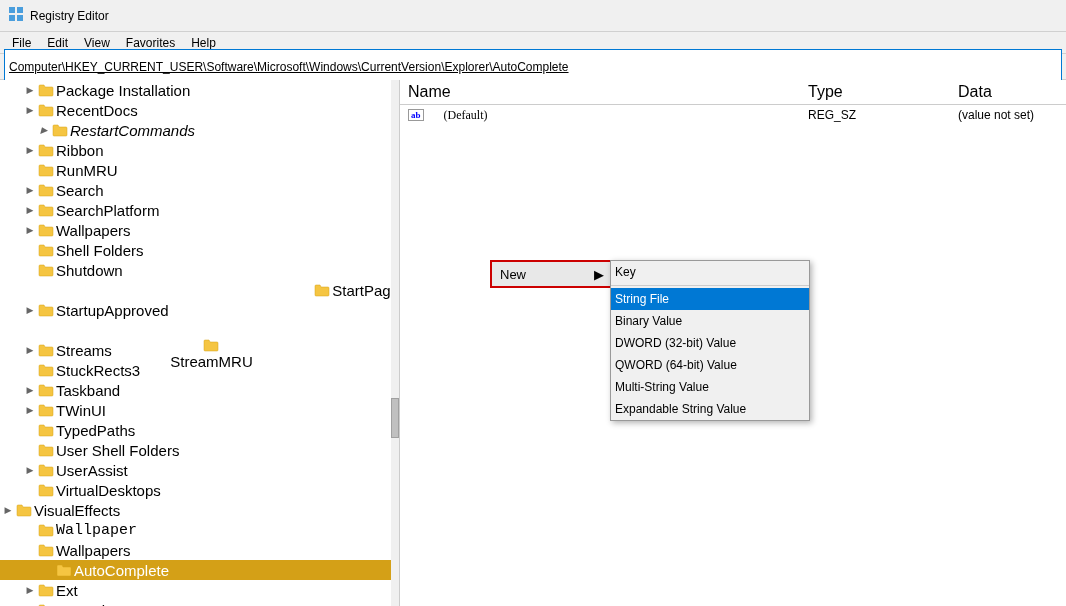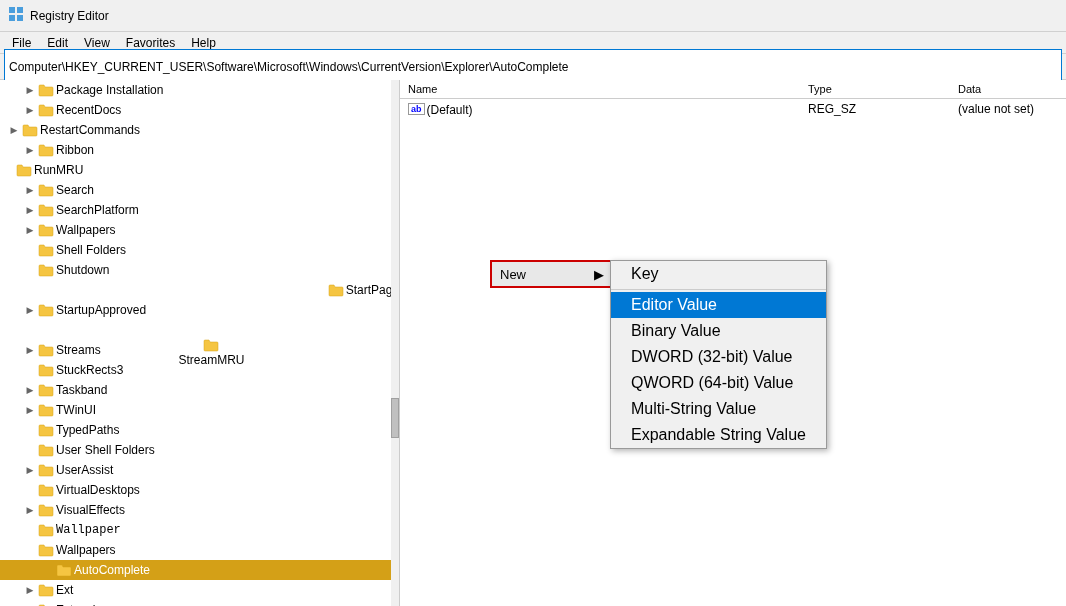--- a/index.html
+++ b/index.html
@@ -43,20 +43,21 @@
     }
     .address-input {
       flex: 1;
       border: 1px solid #0078d4;
       padding: 2px 4px;
       font-size: 12px;
       font-family: inherit;
       background: white;
       height: 35px;
       outline: none;
+      text-decoration: underline;
     }
     
     
     .main-container {
       display: flex;
       height: calc(606px - 76px);
       background: white;
     }
     
     
@@ -87,21 +88,21 @@
       align-items: center;
       justify-content: center;
       font-size: 9px;
       color: #666;
       flex-shrink: 0;
     }
     .expand-arrow.collapsed::before { content: '▶'; }
     .expand-arrow.empty::before { content: ''; }
     
     .tree-label {
-      font-size: 12px;
+      font-size: 15px;
       padding-left: 2px;
       color: #000;
     }
     .tree-item.selected .tree-label { color: white; }
     
     
     .right-panel {
       flex: 1;
       overflow: auto;
       position: relative;
@@ -111,37 +112,38 @@
     
     .reg-table {
       width: 100%;
       border-collapse: collapse;
     }
     .reg-table th {
       text-align: left;
       padding: 3px 8px;
       border-bottom: 1px solid #ccc;
       font-weight: normal;
-      font-size: 11px;
+      font-size: 16px;
       background: white;
       position: sticky;
       top: 0;
     }
     .reg-table td {
       padding: 2px 8px;
       font-size: 12px;
     }
     .reg-table .col-name { width: 400px; }
     .reg-table .col-type { width: 150px; }
     .reg-table .col-data { }
     
     .default-icon {
       display: inline-flex;
-      align-items: flex-start;
-      gap: 2px;
+      align-items: center;
+      gap: 20px;
+      font-family: Liberation Serif, serif;
     }
     .ab-icon {
       background: white;
       border: 1px solid #999;
       font-size: 9px;
       padding: 0 2px;
       color: #0000ff;
       font-weight: bold;
     }
     
@@ -172,22 +174,22 @@
       position: absolute;
       top: 0;
       left: 120px;
       background: #f0f0f0;
       border: 1px solid #999;
       box-shadow: 2px 2px 6px rgba(0,0,0,0.3);
       min-width: 200px;
       z-index: 100;
     }
     .submenu-item {
-      padding: 4px 20px;
-      font-size: 16px;
+      padding: 4px 4px;
+      font-size: 12px;
       cursor: pointer;
       white-space: nowrap;
     }
     .submenu-item.selected-item { background: #0078d4; color: white; }
     .submenu-separator {
       height: 1px;
       background: #ccc;
       margin: 2px 0;
     }
     
@@ -255,154 +257,154 @@
   </svg></span>
           <span class="tree-label">Package Installation</span>
         </div>
         <div class="tree-item" style="padding-left: 22px;">
           <span class="expand-arrow collapsed"></span>
           <span><svg width="16" height="16" viewBox="0 0 16 16" style="vertical-align:middle;">
     <path d="M1 4 Q1 3 2 3 L6 3 L7 5 L14 5 Q15 5 15 6 L15 13 Q15 14 14 14 L2 14 Q1 14 1 13 Z" fill="#f5c542" stroke="#d4a017" stroke-width="0.5"></path>
   </svg></span>
           <span class="tree-label">RecentDocs</span>
         </div>
-        <div class="tree-item" style="padding-left: 6px;">
+        <div class="tree-item" style="padding-left: 36px; font-style: italic;">
           <span class="expand-arrow collapsed"></span>
           <span><svg width="16" height="16" viewBox="0 0 16 16" style="vertical-align:middle;">
     <path d="M1 4 Q1 3 2 3 L6 3 L7 5 L14 5 Q15 5 15 6 L15 13 Q15 14 14 14 L2 14 Q1 14 1 13 Z" fill="#f5c542" stroke="#d4a017" stroke-width="0.5"></path>
   </svg></span>
           <span class="tree-label">RestartCommands</span>
         </div>
         <div class="tree-item" style="padding-left: 22px;">
           <span class="expand-arrow collapsed"></span>
           <span><svg width="16" height="16" viewBox="0 0 16 16" style="vertical-align:middle;">
     <path d="M1 4 Q1 3 2 3 L6 3 L7 5 L14 5 Q15 5 15 6 L15 13 Q15 14 14 14 L2 14 Q1 14 1 13 Z" fill="#f5c542" stroke="#d4a017" stroke-width="0.5"></path>
   </svg></span>
           <span class="tree-label">Ribbon</span>
         </div>
+        <div class="tree-item" style="padding-left: 22px;">
+          <span class="expand-arrow empty"></span>
+          <span><svg width="16" height="16" viewBox="0 0 16 16" style="vertical-align:middle;">
+    <path d="M1 4 Q1 3 2 3 L6 3 L7 5 L14 5 Q15 5 15 6 L15 13 Q15 14 14 14 L2 14 Q1 14 1 13 Z" fill="#f5c542" stroke="#d4a017" stroke-width="0.5"></path>
+  </svg></span>
+          <span class="tree-label">RunMRU</span>
+        </div>
+        <div class="tree-item" style="padding-left: 22px;">
+          <span class="expand-arrow collapsed"></span>
+          <span><svg width="16" height="16" viewBox="0 0 16 16" style="vertical-align:middle;">
+    <path d="M1 4 Q1 3 2 3 L6 3 L7 5 L14 5 Q15 5 15 6 L15 13 Q15 14 14 14 L2 14 Q1 14 1 13 Z" fill="#f5c542" stroke="#d4a017" stroke-width="0.5"></path>
+  </svg></span>
+          <span class="tree-label">Search</span>
+        </div>
+        <div class="tree-item" style="padding-left: 22px;">
+          <span class="expand-arrow collapsed"></span>
+          <span><svg width="16" height="16" viewBox="0 0 16 16" style="vertical-align:middle;">
+    <path d="M1 4 Q1 3 2 3 L6 3 L7 5 L14 5 Q15 5 15 6 L15 13 Q15 14 14 14 L2 14 Q1 14 1 13 Z" fill="#f5c542" stroke="#d4a017" stroke-width="0.5"></path>
+  </svg></span>
+          <span class="tree-label">SearchPlatform</span>
+        </div>
+        <div class="tree-item" style="padding-left: 22px;">
+          <span class="expand-arrow collapsed"></span>
+          <span><svg width="16" height="16" viewBox="0 0 16 16" style="vertical-align:middle;">
+    <path d="M1 4 Q1 3 2 3 L6 3 L7 5 L14 5 Q15 5 15 6 L15 13 Q15 14 14 14 L2 14 Q1 14 1 13 Z" fill="#f5c542" stroke="#d4a017" stroke-width="0.5"></path>
+  </svg></span>
+          <span class="tree-label">Wallpapers</span>
+        </div>
+        <div class="tree-item" style="padding-left: 22px;">
+          <span class="expand-arrow empty"></span>
+          <span><svg width="16" height="16" viewBox="0 0 16 16" style="vertical-align:middle;">
+    <path d="M1 4 Q1 3 2 3 L6 3 L7 5 L14 5 Q15 5 15 6 L15 13 Q15 14 14 14 L2 14 Q1 14 1 13 Z" fill="#f5c542" stroke="#d4a017" stroke-width="0.5"></path>
+  </svg></span>
+          <span class="tree-label">Shell Folders</span>
+        </div>
+        <div class="tree-item" style="padding-left: 22px;">
+          <span class="expand-arrow empty"></span>
+          <span><svg width="16" height="16" viewBox="0 0 16 16" style="vertical-align:middle;">
+    <path d="M1 4 Q1 3 2 3 L6 3 L7 5 L14 5 Q15 5 15 6 L15 13 Q15 14 14 14 L2 14 Q1 14 1 13 Z" fill="#f5c542" stroke="#d4a017" stroke-width="0.5"></path>
+  </svg></span>
+          <span class="tree-label">Shutdown</span>
+        </div>
+        <div class="tree-item" style="padding-left: 30px; justify-content: flex-end;">
+          <span class="expand-arrow empty"></span>
+          <span><svg width="16" height="16" viewBox="0 0 16 16" style="vertical-align:middle;">
+    <path d="M1 4 Q1 3 2 3 L6 3 L7 5 L14 5 Q15 5 15 6 L15 13 Q15 14 14 14 L2 14 Q1 14 1 13 Z" fill="#f5c542" stroke="#d4a017" stroke-width="0.5"></path>
+  </svg></span>
+          <span class="tree-label">StartPage</span>
+        </div>
+        <div class="tree-item" style="padding-left: 22px;">
+          <span class="expand-arrow collapsed"></span>
+          <span><svg width="16" height="16" viewBox="0 0 16 16" style="vertical-align:middle;">
+    <path d="M1 4 Q1 3 2 3 L6 3 L7 5 L14 5 Q15 5 15 6 L15 13 Q15 14 14 14 L2 14 Q1 14 1 13 Z" fill="#f5c542" stroke="#d4a017" stroke-width="0.5"></path>
+  </svg></span>
+          <span class="tree-label">StartupApproved</span>
+        </div>
+        <div class="tree-item" style="padding-left: 22px; flex-direction: column;">
+          <span class="expand-arrow empty"></span>
+          <span><svg width="16" height="16" viewBox="0 0 16 16" style="vertical-align:middle;">
+    <path d="M1 4 Q1 3 2 3 L6 3 L7 5 L14 5 Q15 5 15 6 L15 13 Q15 14 14 14 L2 14 Q1 14 1 13 Z" fill="#f5c542" stroke="#d4a017" stroke-width="0.5"></path>
+  </svg></span>
+          <span class="tree-label">StreamMRU</span>
+        </div>
+        <div class="tree-item" style="padding-left: 22px;">
+          <span class="expand-arrow collapsed"></span>
+          <span><svg width="16" height="16" viewBox="0 0 16 16" style="vertical-align:middle;">
+    <path d="M1 4 Q1 3 2 3 L6 3 L7 5 L14 5 Q15 5 15 6 L15 13 Q15 14 14 14 L2 14 Q1 14 1 13 Z" fill="#f5c542" stroke="#d4a017" stroke-width="0.5"></path>
+  </svg></span>
+          <span class="tree-label">Streams</span>
+        </div>
+        <div class="tree-item" style="padding-left: 22px;">
+          <span class="expand-arrow empty"></span>
+          <span><svg width="16" height="16" viewBox="0 0 16 16" style="vertical-align:middle;">
+    <path d="M1 4 Q1 3 2 3 L6 3 L7 5 L14 5 Q15 5 15 6 L15 13 Q15 14 14 14 L2 14 Q1 14 1 13 Z" fill="#f5c542" stroke="#d4a017" stroke-width="0.5"></path>
+  </svg></span>
+          <span class="tree-label">StuckRects3</span>
+        </div>
+        <div class="tree-item" style="padding-left: 22px;">
+          <span class="expand-arrow collapsed"></span>
+          <span><svg width="16" height="16" viewBox="0 0 16 16" style="vertical-align:middle;">
+    <path d="M1 4 Q1 3 2 3 L6 3 L7 5 L14 5 Q15 5 15 6 L15 13 Q15 14 14 14 L2 14 Q1 14 1 13 Z" fill="#f5c542" stroke="#d4a017" stroke-width="0.5"></path>
+  </svg></span>
+          <span class="tree-label">Taskband</span>
+        </div>
+        <div class="tree-item" style="padding-left: 22px; text-align: right;">
+          <span class="expand-arrow collapsed"></span>
+          <span><svg width="16" height="16" viewBox="0 0 16 16" style="vertical-align:middle;">
+    <path d="M1 4 Q1 3 2 3 L6 3 L7 5 L14 5 Q15 5 15 6 L15 13 Q15 14 14 14 L2 14 Q1 14 1 13 Z" fill="#f5c542" stroke="#d4a017" stroke-width="0.5"></path>
+  </svg></span>
+          <span class="tree-label">TWinUI</span>
+        </div>
+        <div class="tree-item" style="padding-left: 22px;">
+          <span class="expand-arrow empty"></span>
+          <span><svg width="16" height="16" viewBox="0 0 16 16" style="vertical-align:middle;">
+    <path d="M1 4 Q1 3 2 3 L6 3 L7 5 L14 5 Q15 5 15 6 L15 13 Q15 14 14 14 L2 14 Q1 14 1 13 Z" fill="#f5c542" stroke="#d4a017" stroke-width="0.5"></path>
+  </svg></span>
+          <span class="tree-label">TypedPaths</span>
+        </div>
+        <div class="tree-item" style="padding-left: 22px; align-items: center;">
+          <span class="expand-arrow empty"></span>
+          <span><svg width="16" height="16" viewBox="0 0 16 16" style="vertical-align:middle;">
+    <path d="M1 4 Q1 3 2 3 L6 3 L7 5 L14 5 Q15 5 15 6 L15 13 Q15 14 14 14 L2 14 Q1 14 1 13 Z" fill="#f5c542" stroke="#d4a017" stroke-width="0.5"></path>
+  </svg></span>
+          <span class="tree-label">User Shell Folders</span>
+        </div>
+        <div class="tree-item" style="padding-left: 22px;">
+          <span class="expand-arrow collapsed"></span>
+          <span><svg width="16" height="16" viewBox="0 0 16 16" style="vertical-align:middle;">
+    <path d="M1 4 Q1 3 2 3 L6 3 L7 5 L14 5 Q15 5 15 6 L15 13 Q15 14 14 14 L2 14 Q1 14 1 13 Z" fill="#f5c542" stroke="#d4a017" stroke-width="0.5"></path>
+  </svg></span>
+          <span class="tree-label">UserAssist</span>
+        </div>
+        <div class="tree-item" style="padding-left: 22px;">
+          <span class="expand-arrow empty"></span>
+          <span><svg width="16" height="16" viewBox="0 0 16 16" style="vertical-align:middle;">
+    <path d="M1 4 Q1 3 2 3 L6 3 L7 5 L14 5 Q15 5 15 6 L15 13 Q15 14 14 14 L2 14 Q1 14 1 13 Z" fill="#f5c542" stroke="#d4a017" stroke-width="0.5"></path>
+  </svg></span>
+          <span class="tree-label">VirtualDesktops</span>
+        </div>
         <div class="tree-item" style="">
-          <span class="expand-arrow empty"></span>
-          <span><svg width="16" height="16" viewBox="0 0 16 16" style="vertical-align:middle;">
-    <path d="M1 4 Q1 3 2 3 L6 3 L7 5 L14 5 Q15 5 15 6 L15 13 Q15 14 14 14 L2 14 Q1 14 1 13 Z" fill="#f5c542" stroke="#d4a017" stroke-width="0.5"></path>
-  </svg></span>
-          <span class="tree-label">RunMRU</span>
-        </div>
-        <div class="tree-item" style="padding-left: 22px;">
-          <span class="expand-arrow collapsed"></span>
-          <span><svg width="16" height="16" viewBox="0 0 16 16" style="vertical-align:middle;">
-    <path d="M1 4 Q1 3 2 3 L6 3 L7 5 L14 5 Q15 5 15 6 L15 13 Q15 14 14 14 L2 14 Q1 14 1 13 Z" fill="#f5c542" stroke="#d4a017" stroke-width="0.5"></path>
-  </svg></span>
-          <span class="tree-label">Search</span>
-        </div>
-        <div class="tree-item" style="padding-left: 22px;">
-          <span class="expand-arrow collapsed"></span>
-          <span><svg width="16" height="16" viewBox="0 0 16 16" style="vertical-align:middle;">
-    <path d="M1 4 Q1 3 2 3 L6 3 L7 5 L14 5 Q15 5 15 6 L15 13 Q15 14 14 14 L2 14 Q1 14 1 13 Z" fill="#f5c542" stroke="#d4a017" stroke-width="0.5"></path>
-  </svg></span>
-          <span class="tree-label">SearchPlatform</span>
-        </div>
-        <div class="tree-item" style="padding-left: 22px;">
-          <span class="expand-arrow collapsed"></span>
-          <span><svg width="16" height="16" viewBox="0 0 16 16" style="vertical-align:middle;">
-    <path d="M1 4 Q1 3 2 3 L6 3 L7 5 L14 5 Q15 5 15 6 L15 13 Q15 14 14 14 L2 14 Q1 14 1 13 Z" fill="#f5c542" stroke="#d4a017" stroke-width="0.5"></path>
-  </svg></span>
-          <span class="tree-label">Wallpapers</span>
-        </div>
-        <div class="tree-item" style="padding-left: 22px;">
-          <span class="expand-arrow empty"></span>
-          <span><svg width="16" height="16" viewBox="0 0 16 16" style="vertical-align:middle;">
-    <path d="M1 4 Q1 3 2 3 L6 3 L7 5 L14 5 Q15 5 15 6 L15 13 Q15 14 14 14 L2 14 Q1 14 1 13 Z" fill="#f5c542" stroke="#d4a017" stroke-width="0.5"></path>
-  </svg></span>
-          <span class="tree-label">Shell Folders</span>
-        </div>
-        <div class="tree-item" style="padding-left: 22px;">
-          <span class="expand-arrow empty"></span>
-          <span><svg width="16" height="16" viewBox="0 0 16 16" style="vertical-align:middle;">
-    <path d="M1 4 Q1 3 2 3 L6 3 L7 5 L14 5 Q15 5 15 6 L15 13 Q15 14 14 14 L2 14 Q1 14 1 13 Z" fill="#f5c542" stroke="#d4a017" stroke-width="0.5"></path>
-  </svg></span>
-          <span class="tree-label">Shutdown</span>
-        </div>
-        <div class="tree-item" style="padding-left: 30px; justify-content: flex-end;">
-          <span class="expand-arrow empty"></span>
-          <span><svg width="16" height="16" viewBox="0 0 16 16" style="vertical-align:middle;">
-    <path d="M1 4 Q1 3 2 3 L6 3 L7 5 L14 5 Q15 5 15 6 L15 13 Q15 14 14 14 L2 14 Q1 14 1 13 Z" fill="#f5c542" stroke="#d4a017" stroke-width="0.5"></path>
-  </svg></span>
-          <span class="tree-label">StartPage</span>
-        </div>
-        <div class="tree-item" style="padding-left: 22px;">
-          <span class="expand-arrow collapsed"></span>
-          <span><svg width="16" height="16" viewBox="0 0 16 16" style="vertical-align:middle;">
-    <path d="M1 4 Q1 3 2 3 L6 3 L7 5 L14 5 Q15 5 15 6 L15 13 Q15 14 14 14 L2 14 Q1 14 1 13 Z" fill="#f5c542" stroke="#d4a017" stroke-width="0.5"></path>
-  </svg></span>
-          <span class="tree-label">StartupApproved</span>
-        </div>
-        <div class="tree-item" style="padding-left: 22px; flex-direction: column;">
-          <span class="expand-arrow empty"></span>
-          <span><svg width="16" height="16" viewBox="0 0 16 16" style="vertical-align:middle;">
-    <path d="M1 4 Q1 3 2 3 L6 3 L7 5 L14 5 Q15 5 15 6 L15 13 Q15 14 14 14 L2 14 Q1 14 1 13 Z" fill="#f5c542" stroke="#d4a017" stroke-width="0.5"></path>
-  </svg></span>
-          <span class="tree-label">StreamMRU</span>
-        </div>
-        <div class="tree-item" style="padding-left: 22px;">
-          <span class="expand-arrow collapsed"></span>
-          <span><svg width="16" height="16" viewBox="0 0 16 16" style="vertical-align:middle;">
-    <path d="M1 4 Q1 3 2 3 L6 3 L7 5 L14 5 Q15 5 15 6 L15 13 Q15 14 14 14 L2 14 Q1 14 1 13 Z" fill="#f5c542" stroke="#d4a017" stroke-width="0.5"></path>
-  </svg></span>
-          <span class="tree-label">Streams</span>
-        </div>
-        <div class="tree-item" style="padding-left: 22px;">
-          <span class="expand-arrow empty"></span>
-          <span><svg width="16" height="16" viewBox="0 0 16 16" style="vertical-align:middle;">
-    <path d="M1 4 Q1 3 2 3 L6 3 L7 5 L14 5 Q15 5 15 6 L15 13 Q15 14 14 14 L2 14 Q1 14 1 13 Z" fill="#f5c542" stroke="#d4a017" stroke-width="0.5"></path>
-  </svg></span>
-          <span class="tree-label">StuckRects3</span>
-        </div>
-        <div class="tree-item" style="padding-left: 22px;">
-          <span class="expand-arrow collapsed"></span>
-          <span><svg width="16" height="16" viewBox="0 0 16 16" style="vertical-align:middle;">
-    <path d="M1 4 Q1 3 2 3 L6 3 L7 5 L14 5 Q15 5 15 6 L15 13 Q15 14 14 14 L2 14 Q1 14 1 13 Z" fill="#f5c542" stroke="#d4a017" stroke-width="0.5"></path>
-  </svg></span>
-          <span class="tree-label">Taskband</span>
-        </div>
-        <div class="tree-item" style="padding-left: 22px; text-align: right;">
-          <span class="expand-arrow collapsed"></span>
-          <span><svg width="16" height="16" viewBox="0 0 16 16" style="vertical-align:middle;">
-    <path d="M1 4 Q1 3 2 3 L6 3 L7 5 L14 5 Q15 5 15 6 L15 13 Q15 14 14 14 L2 14 Q1 14 1 13 Z" fill="#f5c542" stroke="#d4a017" stroke-width="0.5"></path>
-  </svg></span>
-          <span class="tree-label">TWinUI</span>
-        </div>
-        <div class="tree-item" style="padding-left: 22px;">
-          <span class="expand-arrow empty"></span>
-          <span><svg width="16" height="16" viewBox="0 0 16 16" style="vertical-align:middle;">
-    <path d="M1 4 Q1 3 2 3 L6 3 L7 5 L14 5 Q15 5 15 6 L15 13 Q15 14 14 14 L2 14 Q1 14 1 13 Z" fill="#f5c542" stroke="#d4a017" stroke-width="0.5"></path>
-  </svg></span>
-          <span class="tree-label">TypedPaths</span>
-        </div>
-        <div class="tree-item" style="padding-left: 22px; align-items: center;">
-          <span class="expand-arrow empty"></span>
-          <span><svg width="16" height="16" viewBox="0 0 16 16" style="vertical-align:middle;">
-    <path d="M1 4 Q1 3 2 3 L6 3 L7 5 L14 5 Q15 5 15 6 L15 13 Q15 14 14 14 L2 14 Q1 14 1 13 Z" fill="#f5c542" stroke="#d4a017" stroke-width="0.5"></path>
-  </svg></span>
-          <span class="tree-label">User Shell Folders</span>
-        </div>
-        <div class="tree-item" style="padding-left: 22px;">
-          <span class="expand-arrow collapsed"></span>
-          <span><svg width="16" height="16" viewBox="0 0 16 16" style="vertical-align:middle;">
-    <path d="M1 4 Q1 3 2 3 L6 3 L7 5 L14 5 Q15 5 15 6 L15 13 Q15 14 14 14 L2 14 Q1 14 1 13 Z" fill="#f5c542" stroke="#d4a017" stroke-width="0.5"></path>
-  </svg></span>
-          <span class="tree-label">UserAssist</span>
-        </div>
-        <div class="tree-item" style="padding-left: 22px;">
-          <span class="expand-arrow empty"></span>
-          <span><svg width="16" height="16" viewBox="0 0 16 16" style="vertical-align:middle;">
-    <path d="M1 4 Q1 3 2 3 L6 3 L7 5 L14 5 Q15 5 15 6 L15 13 Q15 14 14 14 L2 14 Q1 14 1 13 Z" fill="#f5c542" stroke="#d4a017" stroke-width="0.5"></path>
-  </svg></span>
-          <span class="tree-label">VirtualDesktops</span>
-        </div>
-        <div class="tree-item" style="padding-left: 22px;">
           <span class="expand-arrow collapsed"></span>
           <span><svg width="16" height="16" viewBox="0 0 16 16" style="vertical-align:middle;">
     <path d="M1 4 Q1 3 2 3 L6 3 L7 5 L14 5 Q15 5 15 6 L15 13 Q15 14 14 14 L2 14 Q1 14 1 13 Z" fill="#f5c542" stroke="#d4a017" stroke-width="0.5"></path>
   </svg></span>
           <span class="tree-label">VisualEffects</span>
         </div>
         <div class="tree-item" style="padding-left: 22px; font-family: Liberation Mono, monospace;">
           <span class="expand-arrow empty"></span>
           <span><svg width="16" height="16" viewBox="0 0 16 16" style="vertical-align:middle;">
     <path d="M1 4 Q1 3 2 3 L6 3 L7 5 L14 5 Q15 5 15 6 L15 13 Q15 14 14 14 L2 14 Q1 14 1 13 Z" fill="#f5c542" stroke="#d4a017" stroke-width="0.5"></path>
@@ -470,21 +472,21 @@
       <div style="position: relative; display: inline-block;">
         
         <div class="new-btn">
           <span>New</span>
           <span>▶</span>
         </div>
         
         <div class="submenu">
           <div class="submenu-item">Key</div>
           <div class="submenu-separator"></div>
-          <div class="submenu-item selected-item">Editor Value</div>
+          <div class="submenu-item selected-item">String File</div>
           <div class="submenu-item">Binary Value</div>
           <div class="submenu-item">DWORD (32-bit) Value</div>
           <div class="submenu-item">QWORD (64-bit) Value</div>
           <div class="submenu-item">Multi-String Value</div>
           <div class="submenu-item">Expandable String Value</div>
         </div>
       </div>
     </div>
   </div>
 </div>

